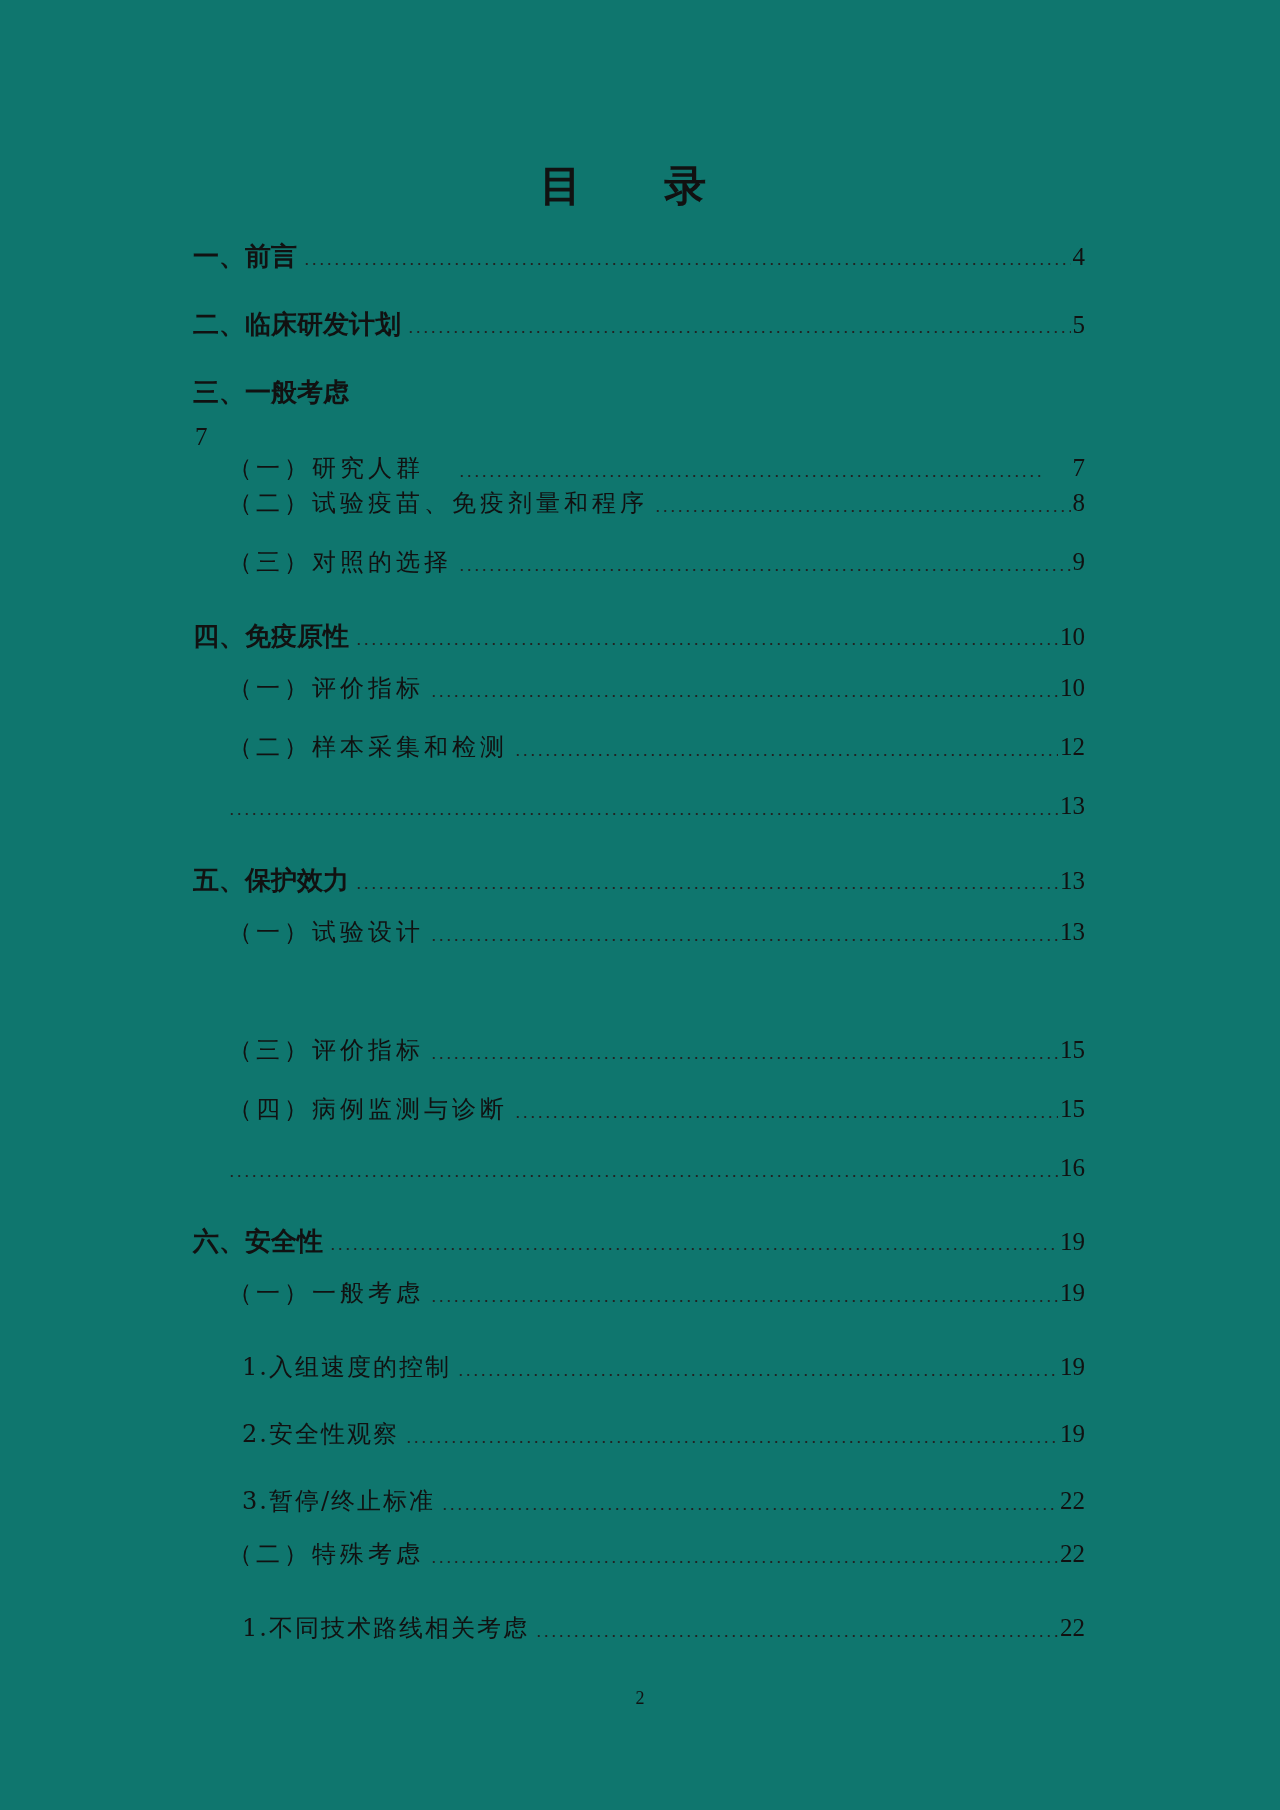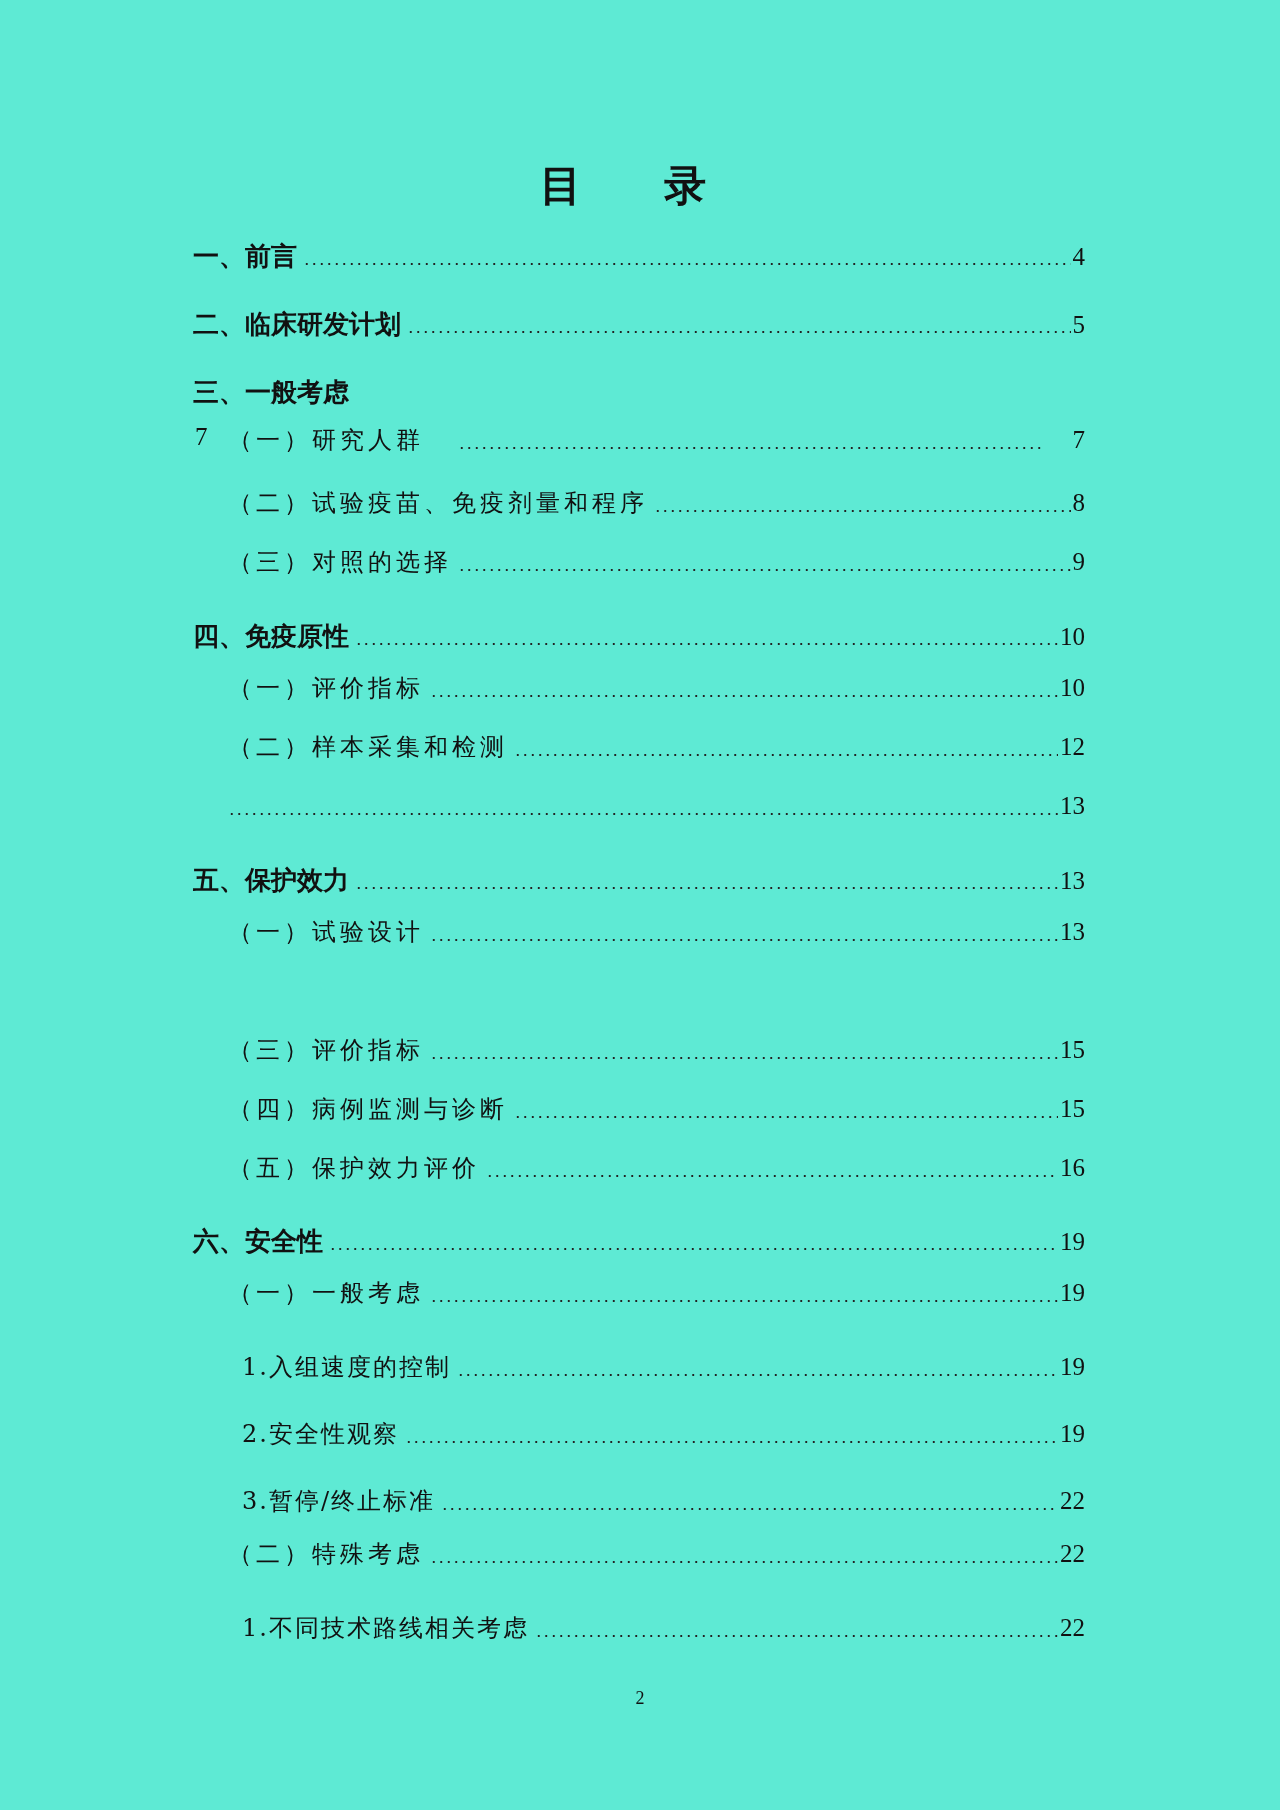--- a/index.html
+++ b/index.html
@@ -14,21 +14,21 @@
       overflow: hidden;
       color: #111111;
       font-family: "DejaVu Serif", "Liberation Serif", serif;
     }
     .page {
       position: absolute;
       left: 0;
       top: 0;
       width: 1280px;
       height: 1810px;
-      background: #5eead4;
+      background: #0f766e;
     }
     .toc-title {
       position: absolute;
       left: 0;
       width: 1280px;
       top: 158px;
       text-align: center;
       font-family: "DejaVu Serif", "Liberation Serif", serif;
       font-size: 42px;
       font-weight: bold;
@@ -122,21 +122,21 @@
       <div class="toc-entry level-1" style="top: 304px;">
         <span class="toc-label">二、临床研发计划</span>
         <span class="toc-leader"></span>
         <span class="toc-page">5</span>
       </div>
       <div class="toc-entry level-1" style="top: 372px; flex-direction: column;">
         <span class="toc-label">三、一般考虑</span>
         <span class="toc-leader"></span>
         <span class="toc-page">7</span>
       </div>
-      <div class="toc-entry level-2" style="top: 420px; gap: 28px;">
+      <div class="toc-entry level-2" style="top: 448px; gap: 28px;">
         <span class="toc-label">（一）研究人群</span>
         <span class="toc-leader"></span>
         <span class="toc-page">7</span>
       </div>
       <div class="toc-entry level-2" style="top: 483px;">
         <span class="toc-label">（二）试验疫苗、免疫剂量和程序</span>
         <span class="toc-leader"></span>
         <span class="toc-page">8</span>
       </div>
       <div class="toc-entry level-2" style="top: 542px;">
@@ -177,21 +177,20 @@
         <span class="toc-label">（三）评价指标</span>
         <span class="toc-leader"></span>
         <span class="toc-page">15</span>
       </div>
       <div class="toc-entry level-2" style="top: 1089px;">
         <span class="toc-label">（四）病例监测与诊断</span>
         <span class="toc-leader"></span>
         <span class="toc-page">15</span>
       </div>
       <div class="toc-entry level-2" style="top: 1148px;">
-        <span class="toc-label">（五）保护效力评价</span>
         <span class="toc-leader"></span>
         <span class="toc-page">16</span>
       </div>
       <div class="toc-entry level-1" style="top: 1221px;">
         <span class="toc-label">六、安全性</span>
         <span class="toc-leader"></span>
         <span class="toc-page">19</span>
       </div>
       <div class="toc-entry level-2" style="top: 1273px;">
         <span class="toc-label">（一）一般考虑</span>

